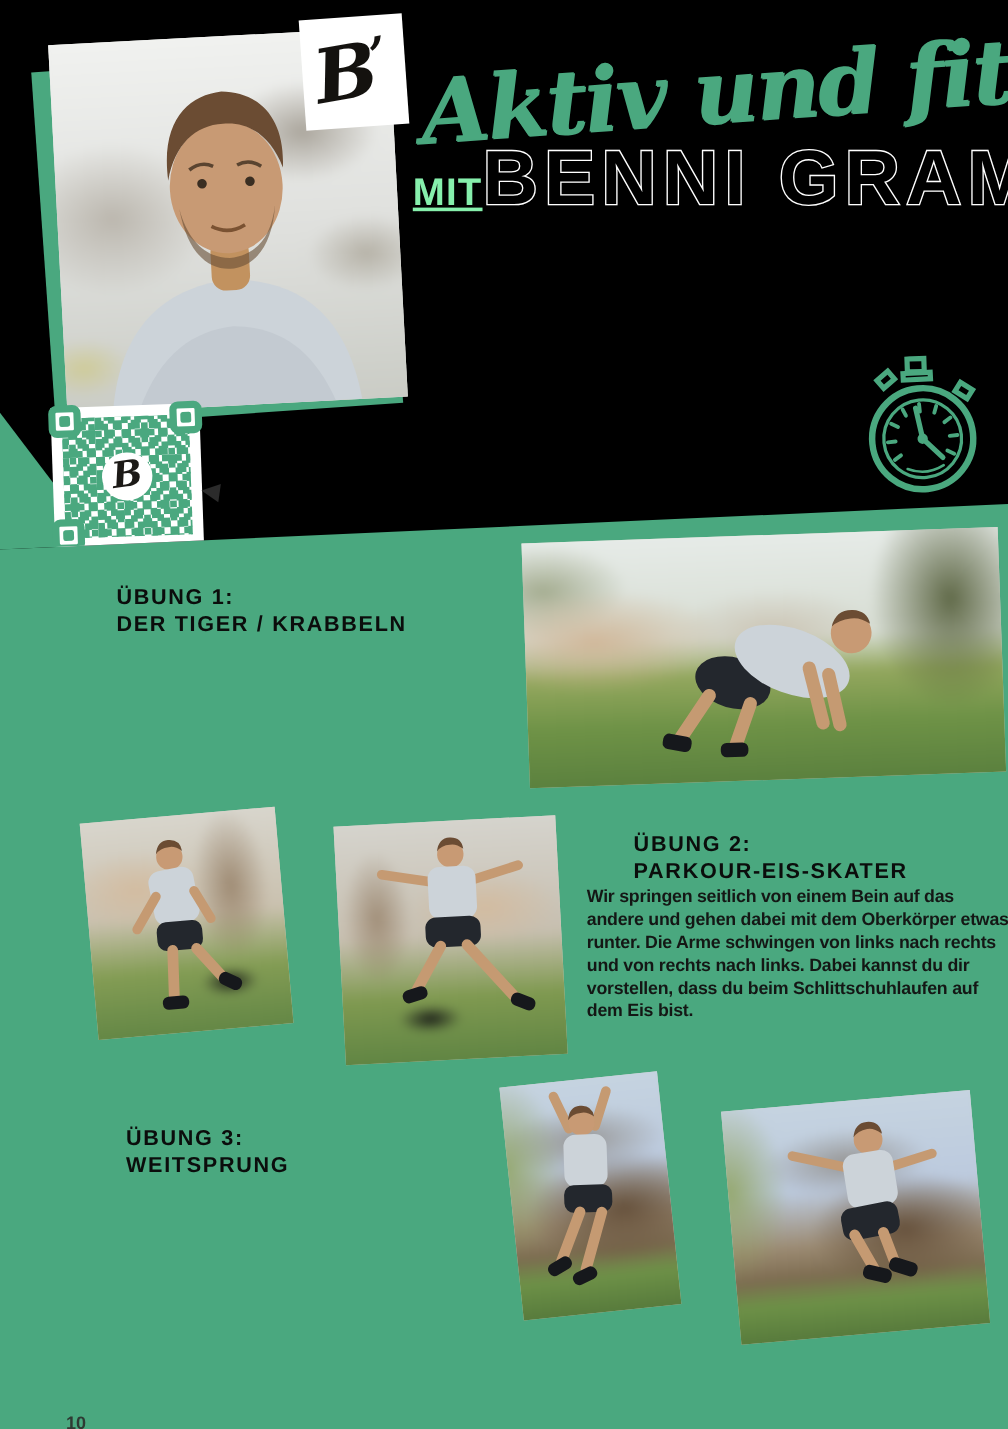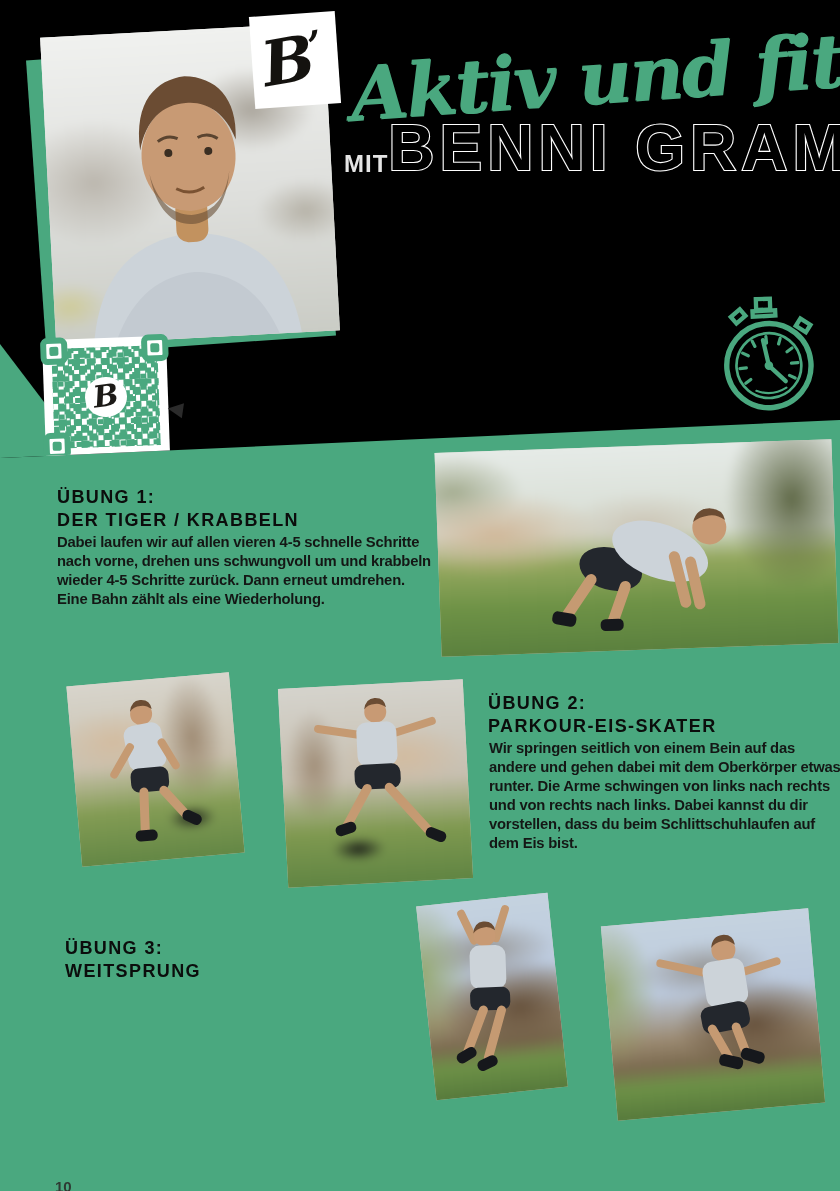--- a/index.html
+++ b/index.html
@@ -64,22 +64,22 @@
     font-family:"DejaVu Serif", serif; font-style:italic; font-weight:bold;
     font-size:74px; line-height:1; color:#4AA87F;
     transform:rotate(-4deg); letter-spacing:-2px; white-space:nowrap;
     text-shadow:1px 1px 0 #4AA87F;
   }
   .subtitle {
     position:absolute; left:344px; top:116px; display:flex; align-items:flex-end;
     white-space:nowrap;
   }
   .subtitle .mit {
-    color:#e5e5e5; font-weight:bold; font-size:24px; letter-spacing:1px;
-    line-height:1; padding-bottom:4px;
+    color:#86efac; font-weight:bold; font-size:32px; letter-spacing:1px;
+    line-height:1; padding-bottom:4px;text-decoration:underline;
   }
   .subtitle .name {
     font-weight:bold; font-size:64px; line-height:1; letter-spacing:5px;
     color:#000; -webkit-text-stroke:2.2px #fff; paint-order:stroke fill;
   }
 
   
   .qr {
     position:absolute; left:44px; top:338px; width:124px; height:118px;
     background:#fff; transform:rotate(-2deg); padding:9px;
@@ -116,21 +116,21 @@
     position:absolute; left:168px; top:396px; color:#2b2b2b; font-size:20px;
     transform:rotate(8deg);
   }
 
   
   .stopwatch { position:absolute; left:714px; top:296px; transform:rotate(-6deg); }
 
   
   .ex-title {
     position:absolute; color:#0b0d0c; font-weight:bold; font-size:18px;
-    letter-spacing:1.4px; line-height:1.3; white-space:nowrap;
+    letter-spacing:1.4px; line-height:1.3; white-space:nowrap;margin-left:40px;
   }
   .ex-body {
     position:absolute; color:#141715; font-weight:bold; font-size:14.8px;
     line-height:1.28; letter-spacing:-0.2px;
   }
   .t1 { left:57px;  top:486px; }
   .b1 { left:57px;  top:533px; width:382px; }
   .t2 { left:488px; top:692px; }
   .b2 { left:489px; top:739px; width:352px; }
   .t3 { left:65px;  top:937px; }
@@ -257,21 +257,20 @@
         <path d="M36,86 q14,7 28,0" stroke-width="2"></path>
       </g>
       <circle cx="50" cy="64" r="4" fill="#4AA87F"></circle>
     </svg>
   </div>
 
   <div class="ex-title t1">
     <div>ÜBUNG 1:</div>
     <div>DER TIGER / KRABBELN</div>
   </div>
-  <div class="ex-body b1">Dabei laufen wir auf allen vieren 4-5 schnelle Schritte nach vorne, drehen uns schwungvoll um und krabbeln wieder 4-5 Schritte zurück. Dann erneut umdrehen. Eine Bahn zählt als eine Wiederholung.</div>
 
   <div class="photo photo1 scene-park1">
     <svg class="person" viewBox="0 0 397 204">
       <ellipse class="shorts" cx="172" cy="122" rx="32" ry="21" transform="rotate(18 172 122)"></ellipse>
       <ellipse class="shirt" cx="222" cy="106" rx="50" ry="27" transform="rotate(22 222 106)"></ellipse>
       <path class="skin" stroke-width="11" d="M252,118 L260,160"></path>
       <path class="skin" stroke-width="11" d="M236,112 L246,158"></path>
       <path class="skin" stroke-width="11" d="M152,132 L126,168"></path>
       <path class="skin" stroke-width="11" d="M186,140 L172,176"></path>
       <rect class="shoe" x="112" y="164" width="24" height="13" rx="5" transform="rotate(12 124 170)"></rect>

